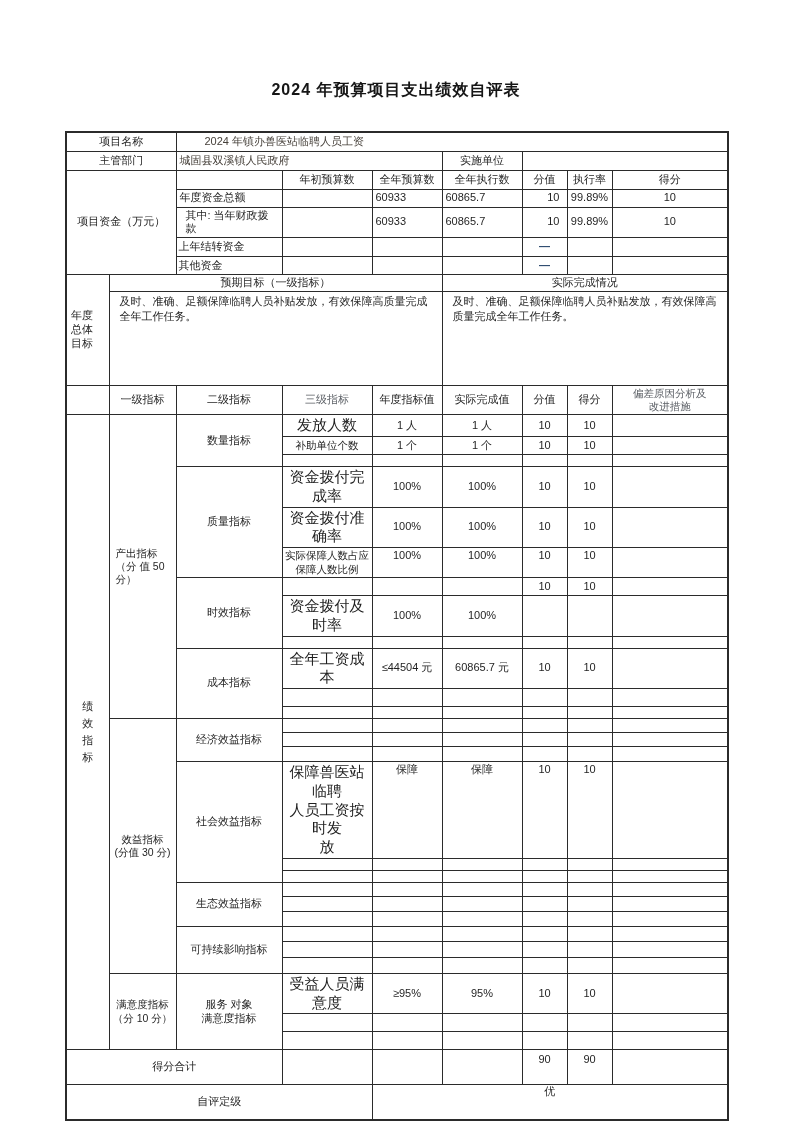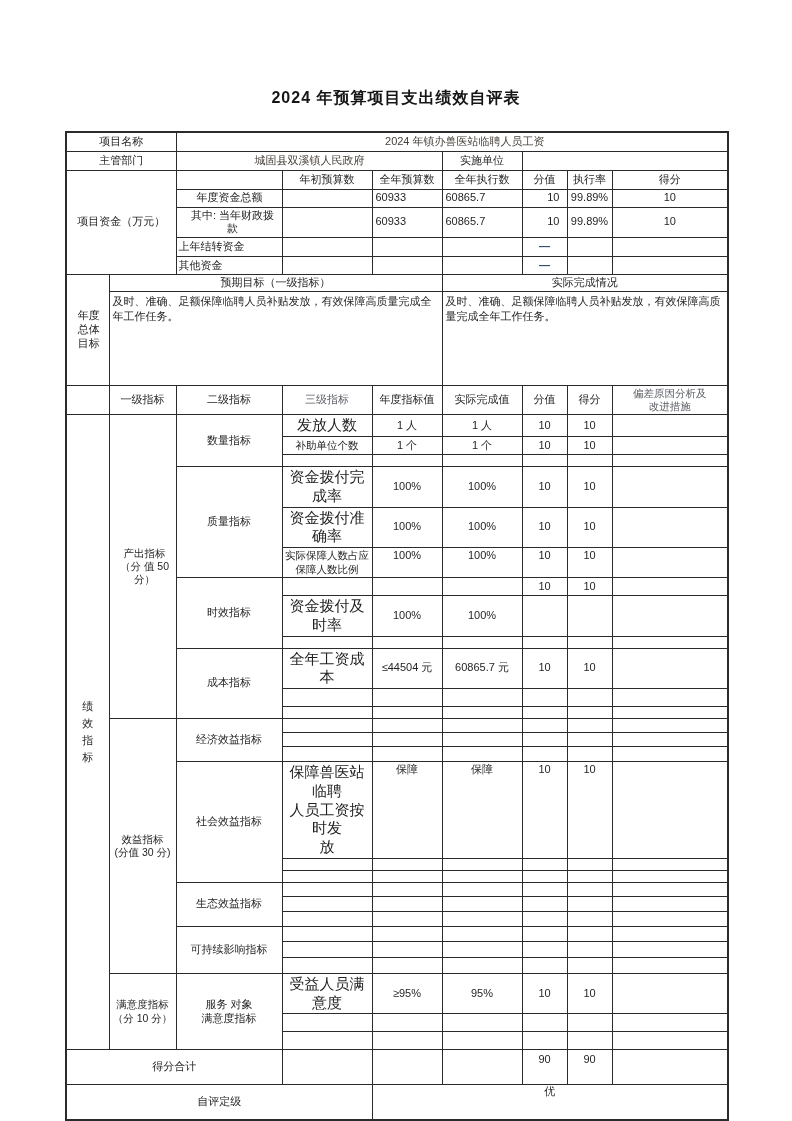--- a/index.html
+++ b/index.html
@@ -3,47 +3,47 @@
 <meta charset="utf-8">
 <style>
   html,body{margin:0;padding:0;}
   body{
     width:792px;height:1121px;background:#ffffff;
     font-family:"Liberation Sans","DejaVu Sans",sans-serif;
     color:#1f1f1f;
   }
   .page{position:relative;width:792px;height:1121px;background:#fff;overflow:hidden;}
   .title{
-    position:absolute;top:88px;left:65px;width:662px;text-align:center;
+    position:absolute;top:80px;left:65px;width:662px;text-align:center;
     font-size:16px;font-weight:bold;color:#161616;letter-spacing:1px;
   }
   .subtitle{
     position:absolute;top:113px;left:65px;width:662px;text-align:center;
     font-size:13px;color:#222;
   }
   table.main{
     position:absolute;top:131px;left:65px;width:662px;
     border-collapse:collapse;table-layout:fixed;
     border:2px solid #2b2b2b;
   }
   td{
     border:1px solid #2b2b2b;
     font-size:11px;line-height:1.25;color:#1f1f1f;
     padding:1px 2px;overflow:hidden;vertical-align:middle;
   }
   .c{text-align:center;}
-  .l{text-align:center;}
+  .l{text-align:left;}
   .r{text-align:left;}
   .pre{white-space:pre-line;}
   .muted{color:#5d6167;}
   .warm{color:#46403a;}
   .dash{color:#2c4a6e;font-weight:bold;}
   .num-l{text-align:left;padding-left:3px;}
   .sv{text-align:right;padding-right:7px;}
-  .goal-text{vertical-align:top;text-align:left;padding:2px 3px;line-height:1.35;}
+  .goal-text{vertical-align:top;text-align:left;padding:2px 10px;line-height:1.35;}
   .name{font-size:15px;}
   .lvl1{font-size:10.5px;margin-left:48px;}
   .side{font-size:11px;line-height:1.55;}
   .note{
     position:absolute;top:949px;left:62px;width:726px;
     font-size:10.5px;color:#1c1c1c;letter-spacing:0px;
   }
   .rating-cell{vertical-align:top;text-align:center;padding-top:0;}
 </style>
 </head>

